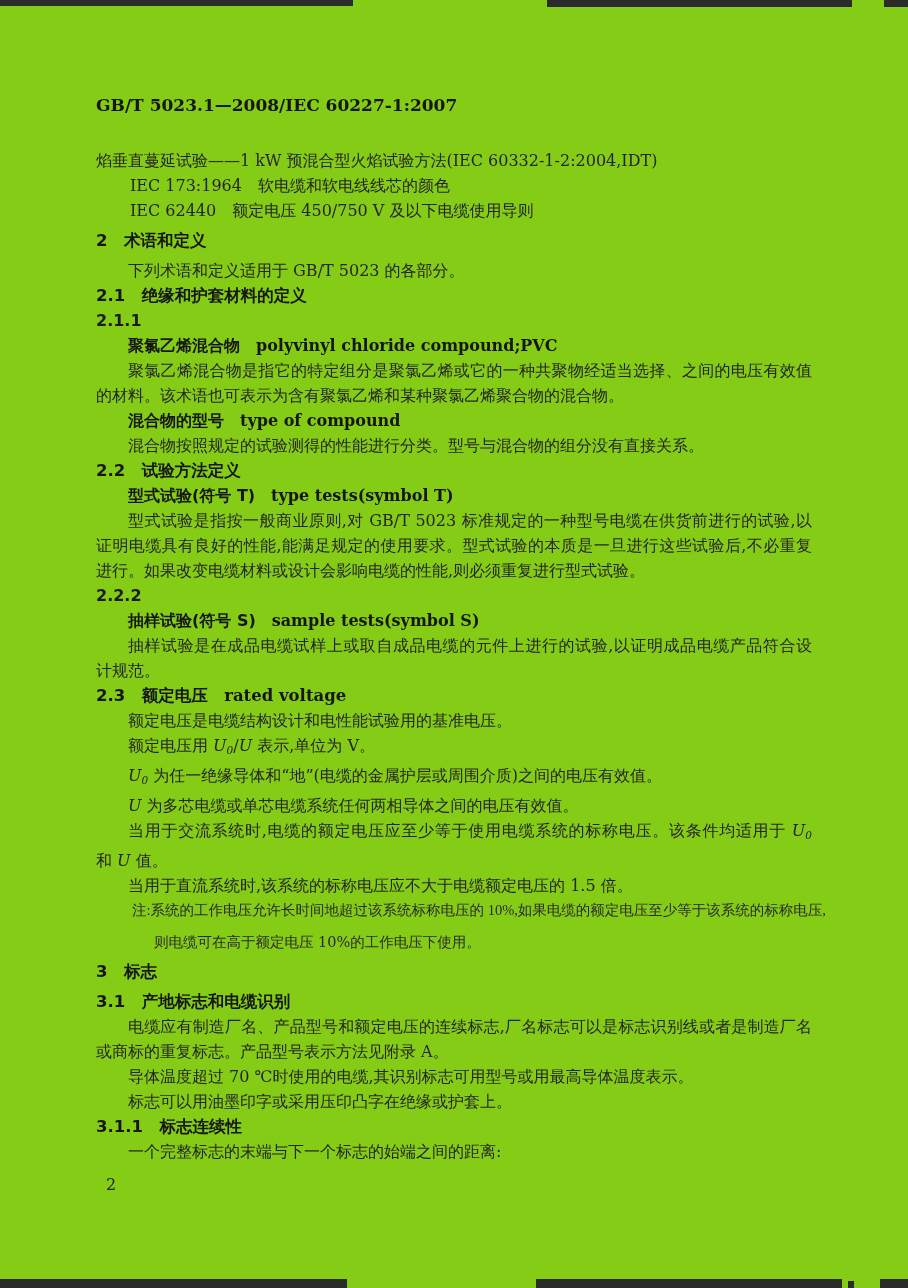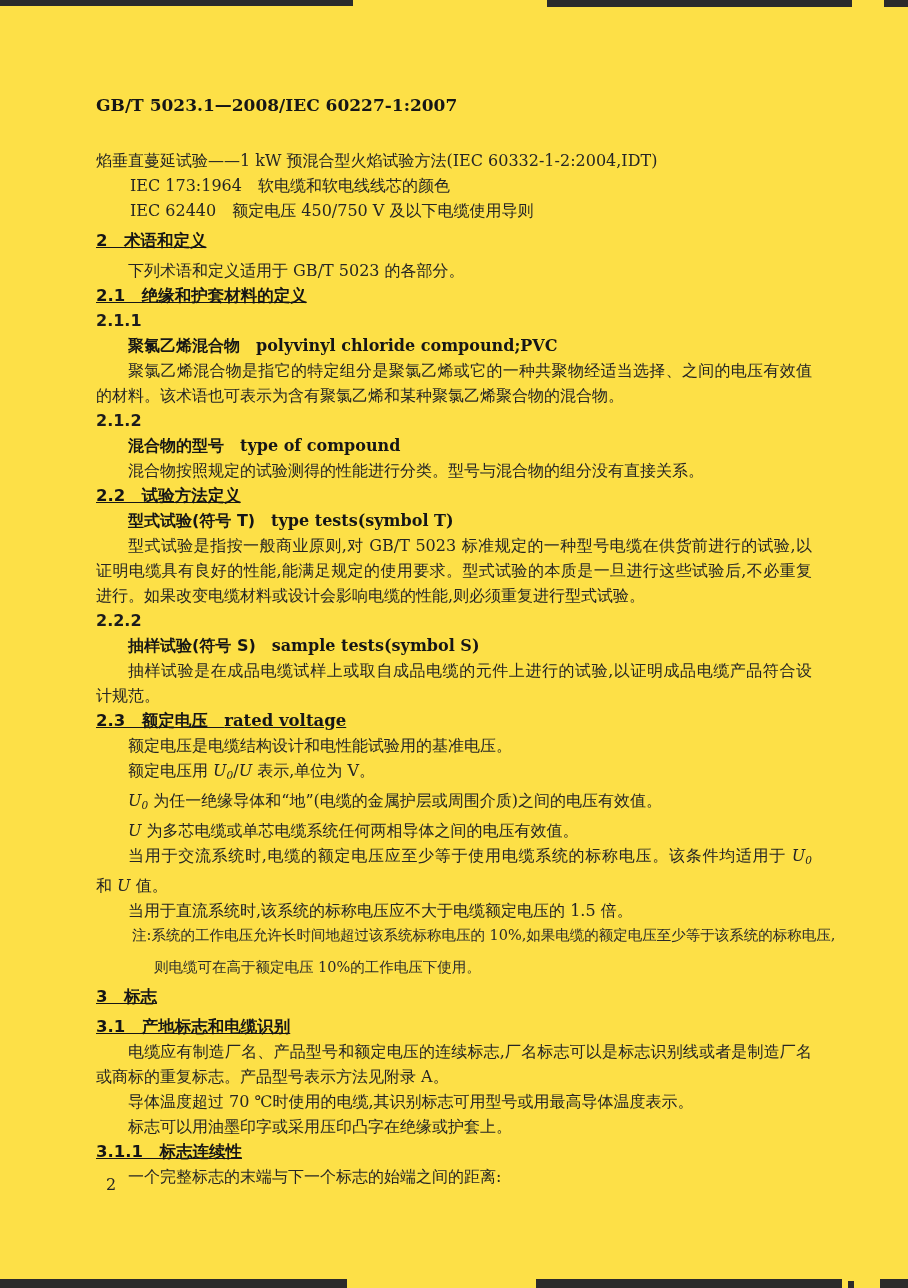--- a/index.html
+++ b/index.html
@@ -1,42 +1,42 @@
 <!DOCTYPE html>
 <html><head>
 <meta charset="utf-8">
 <style>
   html,body { margin:0; padding:0; background:#e8e8e8; }
   .page {
     position:relative; width:908px; height:1288px;
-    background:#fde047; overflow:hidden; margin:0 auto;
+    background:#84cc16; overflow:hidden; margin:0 auto;
     font-family:"DejaVu Serif", serif; color:#252525;
   }
   .content { position:absolute; left:96px; top:94px; width:716px; }
   .doc-header {
     font:bold 17px/22px "DejaVu Serif", serif; color:#161616;
     margin-bottom:32px; white-space:nowrap;
   }
   
   .ln { font:16px/25px "DejaVu Serif", serif; color:#252525; white-space:nowrap; }
   .in { text-indent:32px; }
   .fl { text-align:justify; text-align-last:justify; white-space:normal; }
   .ref2 { padding-left:34px; }
   .h1, .h2, .h3 {
-    font:bold 16.5px/25px "DejaVu Sans", sans-serif; color:#161616; white-space:nowrap;text-decoration:underline;
+    font:bold 16.5px/25px "DejaVu Sans", sans-serif; color:#161616; white-space:nowrap;
   }
   .h1 { margin:5px 0; }
   .num { font:bold 16px/25px "DejaVu Sans", sans-serif; color:#1c1c1c; }
   .term { font-weight:bold; text-indent:32px; }
   .zh { font-family:"DejaVu Sans", sans-serif; font-weight:bold; color:#161616; }
   .en { font-family:"DejaVu Serif", serif; font-weight:bold; color:#161616; }
   .i  { font-style:italic; }
   .sub { font-style:italic; font-size:10.5px; vertical-align:-3px; }
   .note { font:14.5px/24px "DejaVu Serif", serif; color:#2a2a2a; }
-  .note1 { padding-left:36px; }
+  .note1 { padding-left:36px;font-family:Liberation Serif, serif; }
   .note2 { padding-left:58px;margin-top:8px; }
   .pgnum {
     position:absolute; left:106px; top:1174px;
     font:16px/22px "DejaVu Serif", serif; color:#252525;
   }
   .bar { position:absolute; background:#2b2b2b; }
 </style>
 </head>
 <body>
 
@@ -53,21 +53,20 @@
         <div class="ln ref">焰垂直蔓延试验——1 kW 预混合型火焰试验方法(IEC 60332-1-2:2004,IDT)</div>
         <div class="ln ref2">IEC 173:1964　软电缆和软电线线芯的颜色</div>
         <div class="ln ref2">IEC 62440　额定电压 450/750 V 及以下电缆使用导则</div>
         <div class="ln h1">2　术语和定义</div>
         <div class="ln in">下列术语和定义适用于 GB/T 5023 的各部分。</div>
         <div class="ln h2">2.1　绝缘和护套材料的定义</div>
         <div class="ln num">2.1.1</div>
         <div class="ln term"><span class="zh">聚氯乙烯混合物　</span><span class="en">polyvinyl chloride compound;PVC</span></div>
         <div class="ln in fl">聚氯乙烯混合物是指它的特定组分是聚氯乙烯或它的一种共聚物经适当选择、之间的电压有效值</div>
         <div class="ln">的材料。该术语也可表示为含有聚氯乙烯和某种聚氯乙烯聚合物的混合物。</div>
-        <div class="ln num">2.1.2</div>
         <div class="ln term"><span class="zh">混合物的型号　</span><span class="en">type of compound</span></div>
         <div class="ln in">混合物按照规定的试验测得的性能进行分类。型号与混合物的组分没有直接关系。</div>
         <div class="ln h2">2.2　试验方法定义</div>
         <div class="ln term"><span class="zh">型式试验(符号 T)　</span><span class="en">type tests(symbol T)</span></div>
         <div class="ln in fl">型式试验是指按一般商业原则,对 GB/T 5023 标准规定的一种型号电缆在供货前进行的试验,以</div>
         <div class="ln fl">证明电缆具有良好的性能,能满足规定的使用要求。型式试验的本质是一旦进行这些试验后,不必重复</div>
         <div class="ln">进行。如果改变电缆材料或设计会影响电缆的性能,则必须重复进行型式试验。</div>
         <div class="ln num">2.2.2</div>
         <div class="ln term"><span class="zh">抽样试验(符号 S)　</span><span class="en">sample tests(symbol S)</span></div>
         <div class="ln in fl">抽样试验是在成品电缆试样上或取自成品电缆的元件上进行的试验,以证明成品电缆产品符合设</div>

